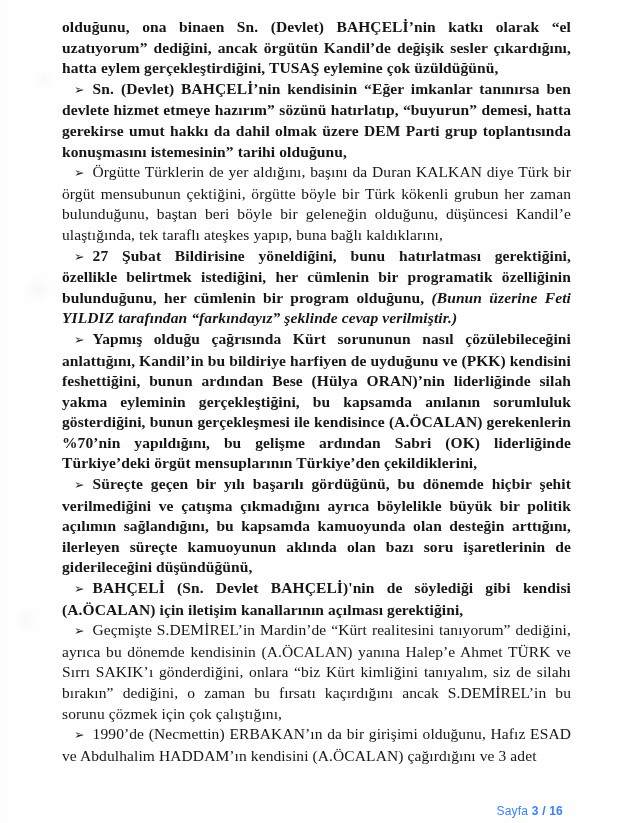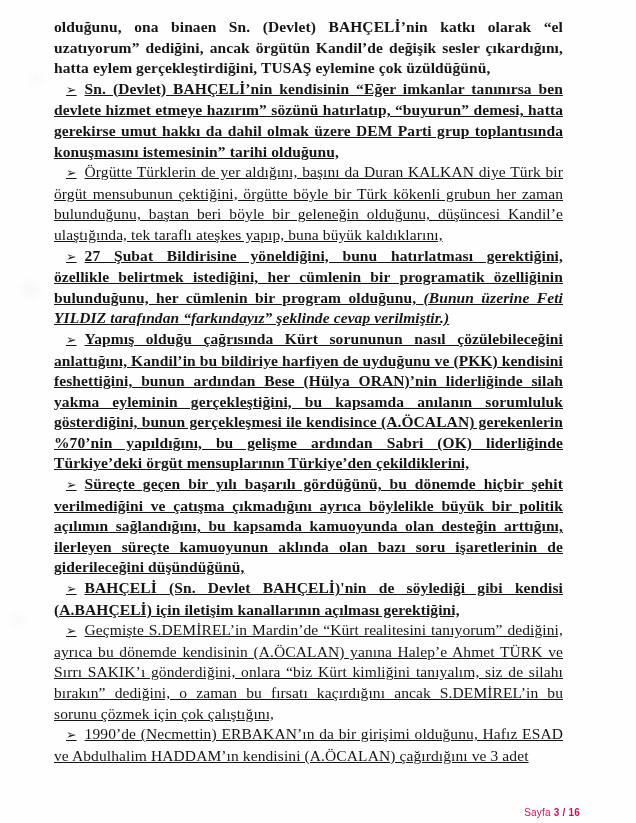--- a/index.html
+++ b/index.html
@@ -10,55 +10,56 @@
     width: 636px;
     height: 823px;
     background: #fdfdfc;
     position: relative;
     overflow: hidden;
   }
   .page {
     position: absolute;
     inset: 0;
     background: #fefefe;
+    margin-left: 8px;
   }
   .content {
     position: absolute;
     left: 54px;
     top: 17px;
     width: 509px;
   }
   .para {
     margin: 0;
     font-family: "Liberation Serif", serif;
     font-size: 15.5px;
     line-height: 20.6px;
     text-align: justify;
     color: #161616;
     letter-spacing: 0.1px;
   }
   .para.bold { font-weight: 700; }
-  .para.bullet-para { text-indent: 12px; text-decoration: underline; }
+  .para.bullet-para { text-indent: 12px; }
   .arrow {
     font-family: "DejaVu Sans", sans-serif;
     font-size: 12.5px;
     margin-right: 8px;
     color: #1c1c1c;
   }
   .italic-seg {
     font-style: italic;
     font-weight: 700;
   }
   .footer {
     position: absolute;
-    right: 56px;
+    right: 73px;
     bottom: 5px;
     font-family: "Liberation Sans", sans-serif;
-    font-size: 10px;
-    color: #be185d;
+    font-size: 12px;
+    color: #3b82f6;
     letter-spacing: 0.2px;
   }
   .footer .num { font-weight: 700; }
   
   .scan-noise {
     position: absolute;
     left: 0;
     top: 0;
     width: 50px;
     height: 100%;
@@ -75,29 +76,29 @@
 <div class="page">
   <div class="scan-noise"></div>
 
   <div class="content">
 
     <p class="para bold"><span>olduğunu, ona binaen Sn. (Devlet) BAHÇELİ’nin katkı olarak “el uzatıyorum” dediğini, ancak örgütün Kandil’de değişik sesler çıkardığını, hatta eylem gerçekleştirdiğini, TUSAŞ eylemine çok üzüldüğünü,</span></p>
 
     <p class="para bold bullet-para"><span class="arrow">➢</span><span>Sn. (Devlet) BAHÇELİ’nin kendisinin “Eğer imkanlar tanınırsa ben devlete hizmet etmeye hazırım” sözünü hatırlatıp, “buyurun” demesi, hatta gerekirse umut hakkı da dahil olmak üzere DEM Parti grup toplantısında konuşmasını istemesinin” tarihi olduğunu,</span></p>
 
 
-    <p class="para bullet-para"><span class="arrow">➢</span><span>Örgütte Türklerin de yer aldığını, başını da Duran KALKAN diye Türk bir örgüt mensubunun çektiğini, örgütte böyle bir Türk kökenli grubun her zaman bulunduğunu, baştan beri böyle bir geleneğin olduğunu, düşüncesi Kandil’e ulaştığında, tek taraflı ateşkes yapıp, buna büyük kaldıklarını,</span></p>
+    <p class="para bullet-para"><span class="arrow">➢</span><span>Örgütte Türklerin de yer aldığını, başını da Duran KALKAN diye Türk bir örgüt mensubunun çektiğini, örgütte böyle bir Türk kökenli grubun her zaman bulunduğunu, baştan beri böyle bir geleneğin olduğunu, düşüncesi Kandil’e ulaştığında, tek taraflı ateşkes yapıp, buna bağlı kaldıklarını,</span></p>
 
     <p class="para bold bullet-para"><span class="arrow">➢</span><span>27 Şubat Bildirisine yöneldiğini, bunu hatırlatması gerektiğini, özellikle belirtmek istediğini, her cümlenin bir programatik özelliğinin bulunduğunu, her cümlenin bir program olduğunu, </span><span class="italic-seg">(Bunun üzerine Feti YILDIZ tarafından “farkındayız” şeklinde cevap verilmiştir.)</span></p>
 
     <p class="para bold bullet-para"><span class="arrow">➢</span><span>Yapmış olduğu çağrısında Kürt sorununun nasıl çözülebileceğini anlattığını, Kandil’in bu bildiriye harfiyen de uyduğunu ve (PKK) kendisini feshettiğini, bunun ardından Bese (Hülya ORAN)’nin liderliğinde silah yakma eyleminin gerçekleştiğini, bu kapsamda anılanın sorumluluk gösterdiğini, bunun gerçekleşmesi ile kendisince (A.ÖCALAN) gerekenlerin %70’nin yapıldığını, bu gelişme ardından Sabri (OK) liderliğinde Türkiye’deki örgüt mensuplarının Türkiye’den çekildiklerini,</span></p>
 
     <p class="para bold bullet-para"><span class="arrow">➢</span><span>Süreçte geçen bir yılı başarılı gördüğünü, bu dönemde hiçbir şehit verilmediğini ve çatışma çıkmadığını ayrıca böylelikle büyük bir politik açılımın sağlandığını, bu kapsamda kamuoyunda olan desteğin arttığını, ilerleyen süreçte kamuoyunun aklında olan bazı soru işaretlerinin de giderileceğini düşündüğünü,</span></p>
 
-    <p class="para bold bullet-para"><span class="arrow">➢</span><span>BAHÇELİ (Sn. Devlet BAHÇELİ)'nin de söylediği gibi kendisi (A.BAHÇELİ) için iletişim kanallarının açılması gerektiğini,</span></p>
+    <p class="para bold bullet-para"><span class="arrow">➢</span><span>BAHÇELİ (Sn. Devlet BAHÇELİ)'nin de söylediği gibi kendisi (A.ÖCALAN) için iletişim kanallarının açılması gerektiğini,</span></p>
 
     <p class="para bullet-para"><span class="arrow">➢</span><span>Geçmişte S.DEMİREL’in Mardin’de “Kürt realitesini tanıyorum” dediğini, ayrıca bu dönemde kendisinin (A.ÖCALAN) yanına Halep’e Ahmet TÜRK ve Sırrı SAKIK’ı gönderdiğini, onlara “biz Kürt kimliğini tanıyalım, siz de silahı bırakın” dediğini, o zaman bu fırsatı kaçırdığını ancak S.DEMİREL’in bu sorunu çözmek için çok çalıştığını,</span></p>
 
     <p class="para bullet-para"><span class="arrow">➢</span><span>1990’de (Necmettin) ERBAKAN’ın da bir girişimi olduğunu, Hafız ESAD ve Abdulhalim HADDAM’ın kendisini (A.ÖCALAN) çağırdığını ve 3 adet</span></p>
 
   </div>
 
   <div class="footer"><span>Sayfa</span> <span class="num">3 / 16</span></div>
 </div>
 

